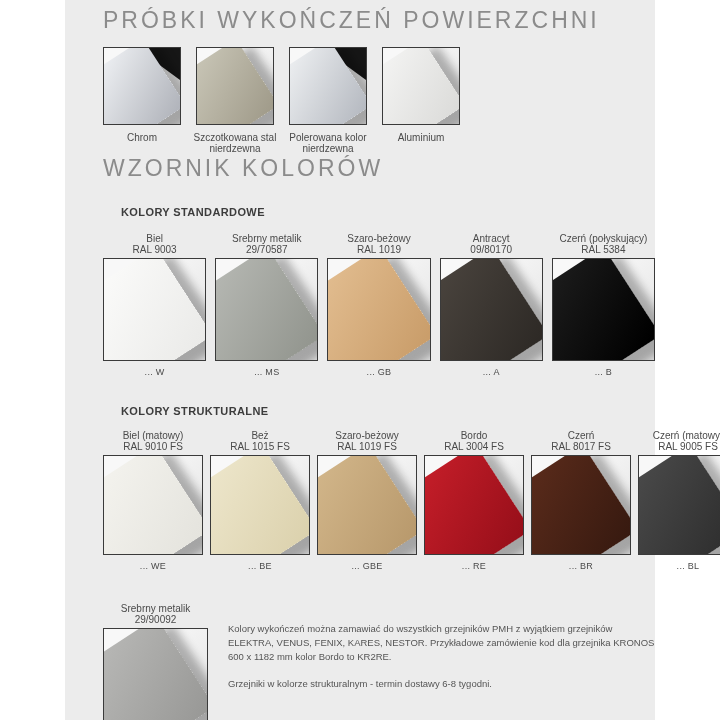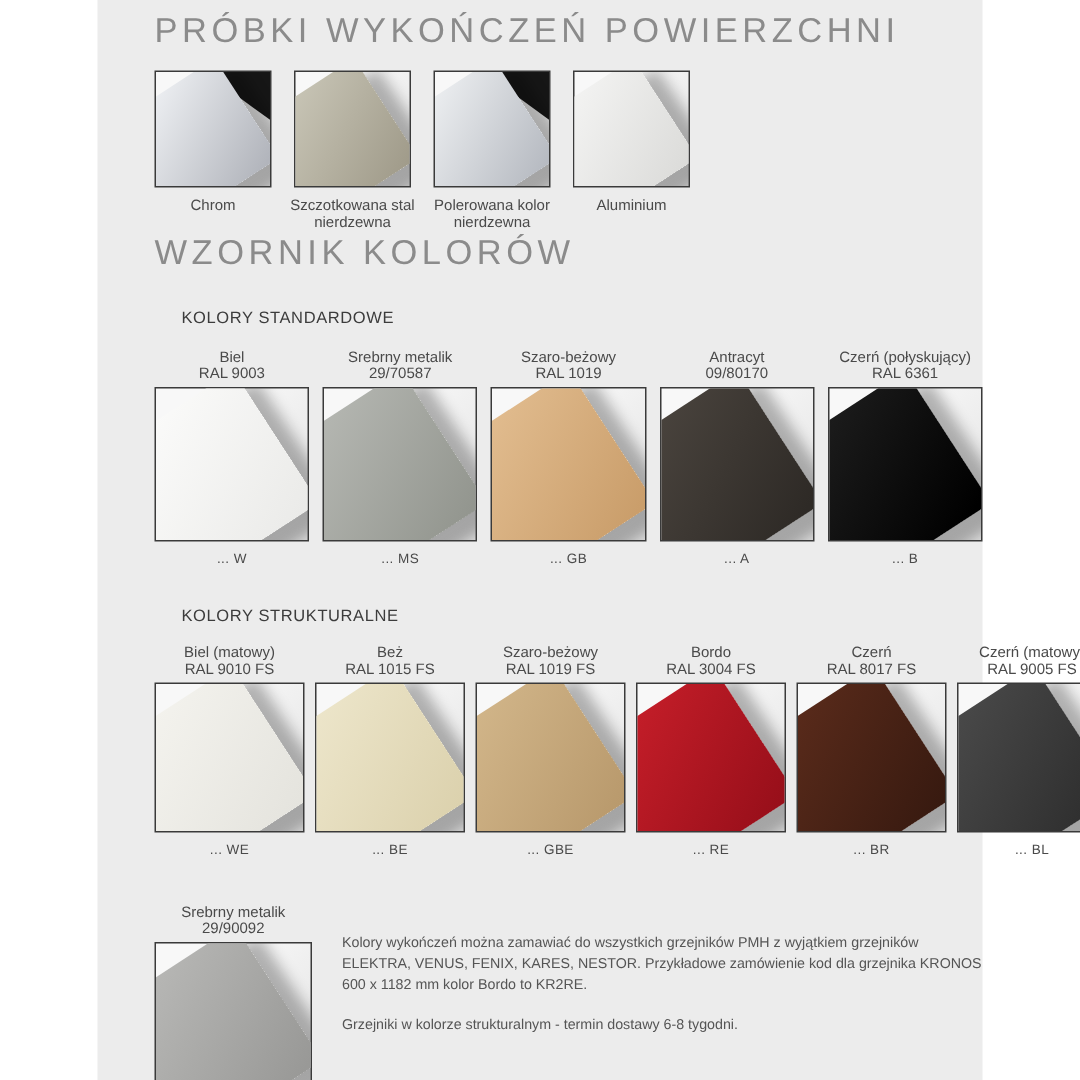--- a/index.html
+++ b/index.html
@@ -3,21 +3,21 @@
 <meta charset="utf-8">
 <style>
   html,body{margin:0;padding:0;}
   body{
     width:720px;height:720px;position:relative;background:#ffffff;
     font-family:"Liberation Sans",sans-serif;overflow:hidden;
   }
   .band{position:absolute;left:65px;top:0;width:590px;height:720px;background:#ececec;}
   .content{position:relative;padding:6px 0 0 38px;}
   h1.big-title{font-size:23px;font-weight:400;color:#8b8b8b;letter-spacing:3px;margin:0;line-height:28px;}
-  .section-heading{font-size:11px;font-weight:400;color:#3c3c3c;letter-spacing:.4px;margin:0;padding-left:18px;}
+  .section-heading{font-size:11px;font-weight:700;color:#3c3c3c;letter-spacing:.4px;margin:0;padding-left:18px;}
   .row{display:flex;align-items:flex-start;}
   .finish-row{gap:15px;margin-top:13px;}
   .std-row{gap:9px;}
   .str-row{gap:7px;}
   .item{display:flex;flex-direction:column;align-items:center;}
   .finish-item{width:78px;}
   .color-item{width:105px;align-items:center;}
   .tile{
     position:relative;width:100%;aspect-ratio:1/1;box-sizing:border-box;
     border:1px solid #3a3a3a;overflow:hidden;
@@ -123,21 +123,21 @@
             <div class="lbl">09/80170</div>
           </div>
           <div class="tile">
             <div class="sheet" style="background: linear-gradient(150deg, rgb(74, 68, 62) 15%, rgb(46, 42, 38) 95%);"></div>
           </div>
           <div class="code">... A</div>
         </div>
         <div class="item color-item">
           <div class="name-block">
             <div class="lbl">Czerń (połyskujący)</div>
-            <div class="lbl">RAL 6361</div>
+            <div class="lbl">RAL 5384</div>
           </div>
           <div class="tile">
             <div class="sheet" style="background: linear-gradient(150deg, rgb(29, 29, 29) 15%, rgb(0, 0, 0) 95%);"></div>
           </div>
           <div class="code">... B</div>
         </div>
       </div>
 
     <p class="section-heading gap-str-head">KOLORY STRUKTURALNE</p>
     <div class="row str-row gap-str-row" id="str-row">

